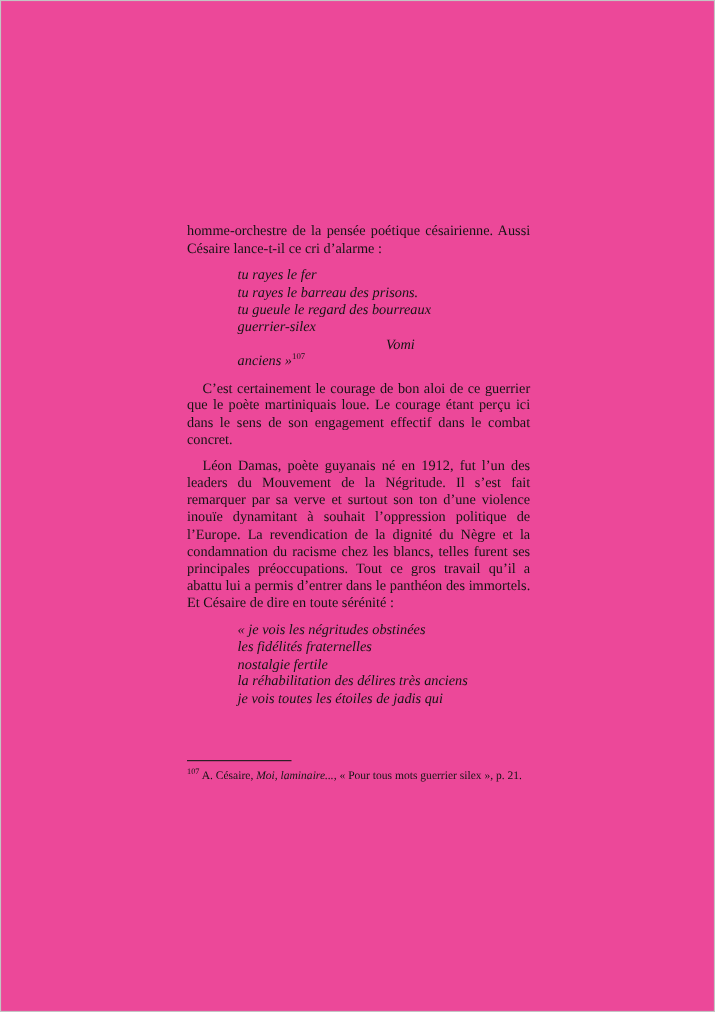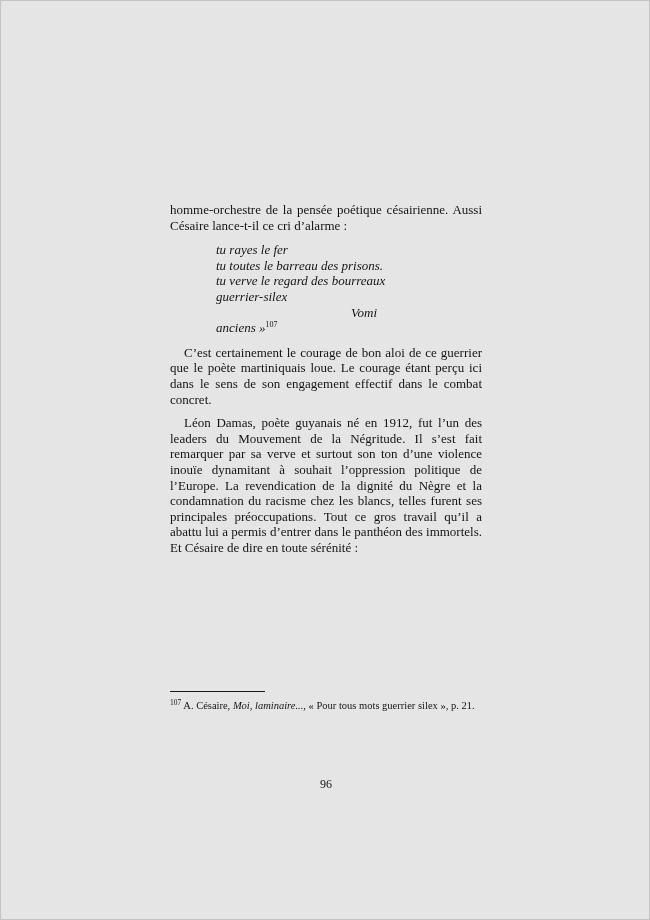--- a/index.html
+++ b/index.html
@@ -4,21 +4,21 @@
 <style>
   html, body {
     margin: 0;
     padding: 0;
     background: #ffffff;
   }
   .page {
     position: relative;
     width: 650px;
     height: 920px;
-    background: #e5e5e5;
+    background: #ec4899;
     border: 1px solid #c4c4c4;
     box-sizing: border-box;
     font-family: "Liberation Serif", "DejaVu Serif", serif;
     color: #141414;
     overflow: hidden;
   }
   .text-block {
     position: absolute;
     left: 169px;
     top: 201px;
@@ -96,34 +96,40 @@
 <body>
 
 <div class="page">
 
   <div class="text-block">
 
     <p class="para first">homme-orchestre de la pensée poétique césairienne. Aussi Césaire lance-t-il ce cri d’alarme :</p>
 
     <div class="quote">
       <div class="quote-line">tu rayes le fer</div>
-      <div class="quote-line">tu toutes le barreau des prisons.</div>
-      <div class="quote-line">tu verve le regard des bourreaux</div>
+      <div class="quote-line">tu rayes le barreau des prisons.</div>
+      <div class="quote-line">tu gueule le regard des bourreaux</div>
       <div class="quote-line">guerrier-silex</div>
       <div class="quote-line indent2">Vomi</div>
       <div class="quote-line"><span>anciens »</span><sup class="fn-ref">107</sup></div>
     </div>
 
     <p class="para">C’est certainement le courage de bon aloi de ce guerrier que le poète martiniquais loue. Le courage étant perçu ici dans le sens de son engagement effectif dans le combat concret.</p>
 
     <p class="para">Léon Damas, poète guyanais né en 1912, fut l’un des leaders du Mouvement de la Négritude. Il s’est fait remarquer par sa verve et surtout son ton d’une violence inouïe dynamitant à souhait l’oppression politique de l’Europe. La revendication de la dignité du Nègre et la condamnation du racisme chez les blancs, telles furent ses principales préoccupations. Tout ce gros travail qu’il a abattu lui a permis d’entrer dans le panthéon des immortels. Et Césaire de dire en toute sérénité :</p>
 
+    <div class="quote">
+      <div class="quote-line">« je vois les négritudes obstinées</div>
+      <div class="quote-line">les fidélités fraternelles</div>
+      <div class="quote-line">nostalgie fertile</div>
+      <div class="quote-line">la réhabilitation des délires très anciens</div>
+      <div class="quote-line">je vois toutes les étoiles de jadis qui</div>
+    </div>
 
   </div>
 
   <div class="footnote-block">
     <div class="footnote-rule"></div>
     <p class="footnote-text"><sup>107</sup> <span>A. Césaire, </span><span class="italic">Moi, laminaire...,</span><span> « Pour tous mots guerrier silex », p. 21.</span></p>
   </div>
 
-  <div class="page-number">96</div>
 
 </div>
 
 </body></html>

